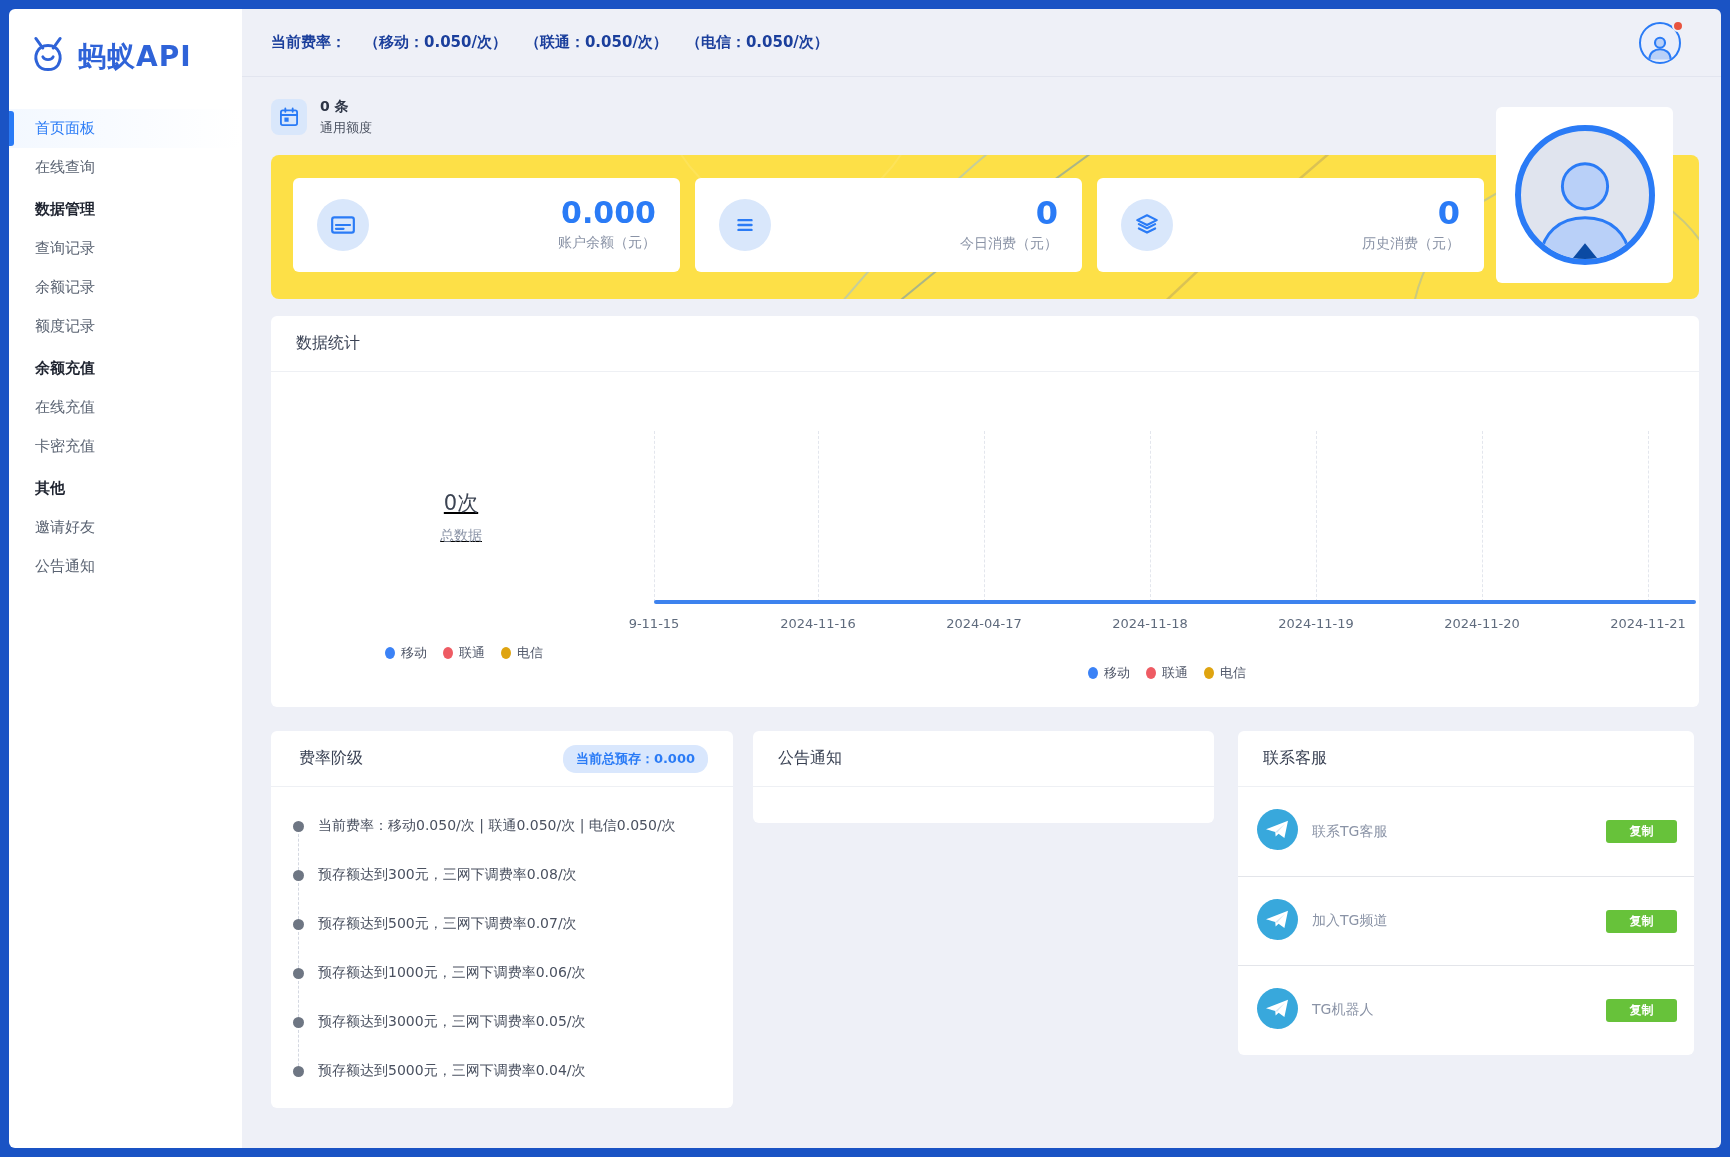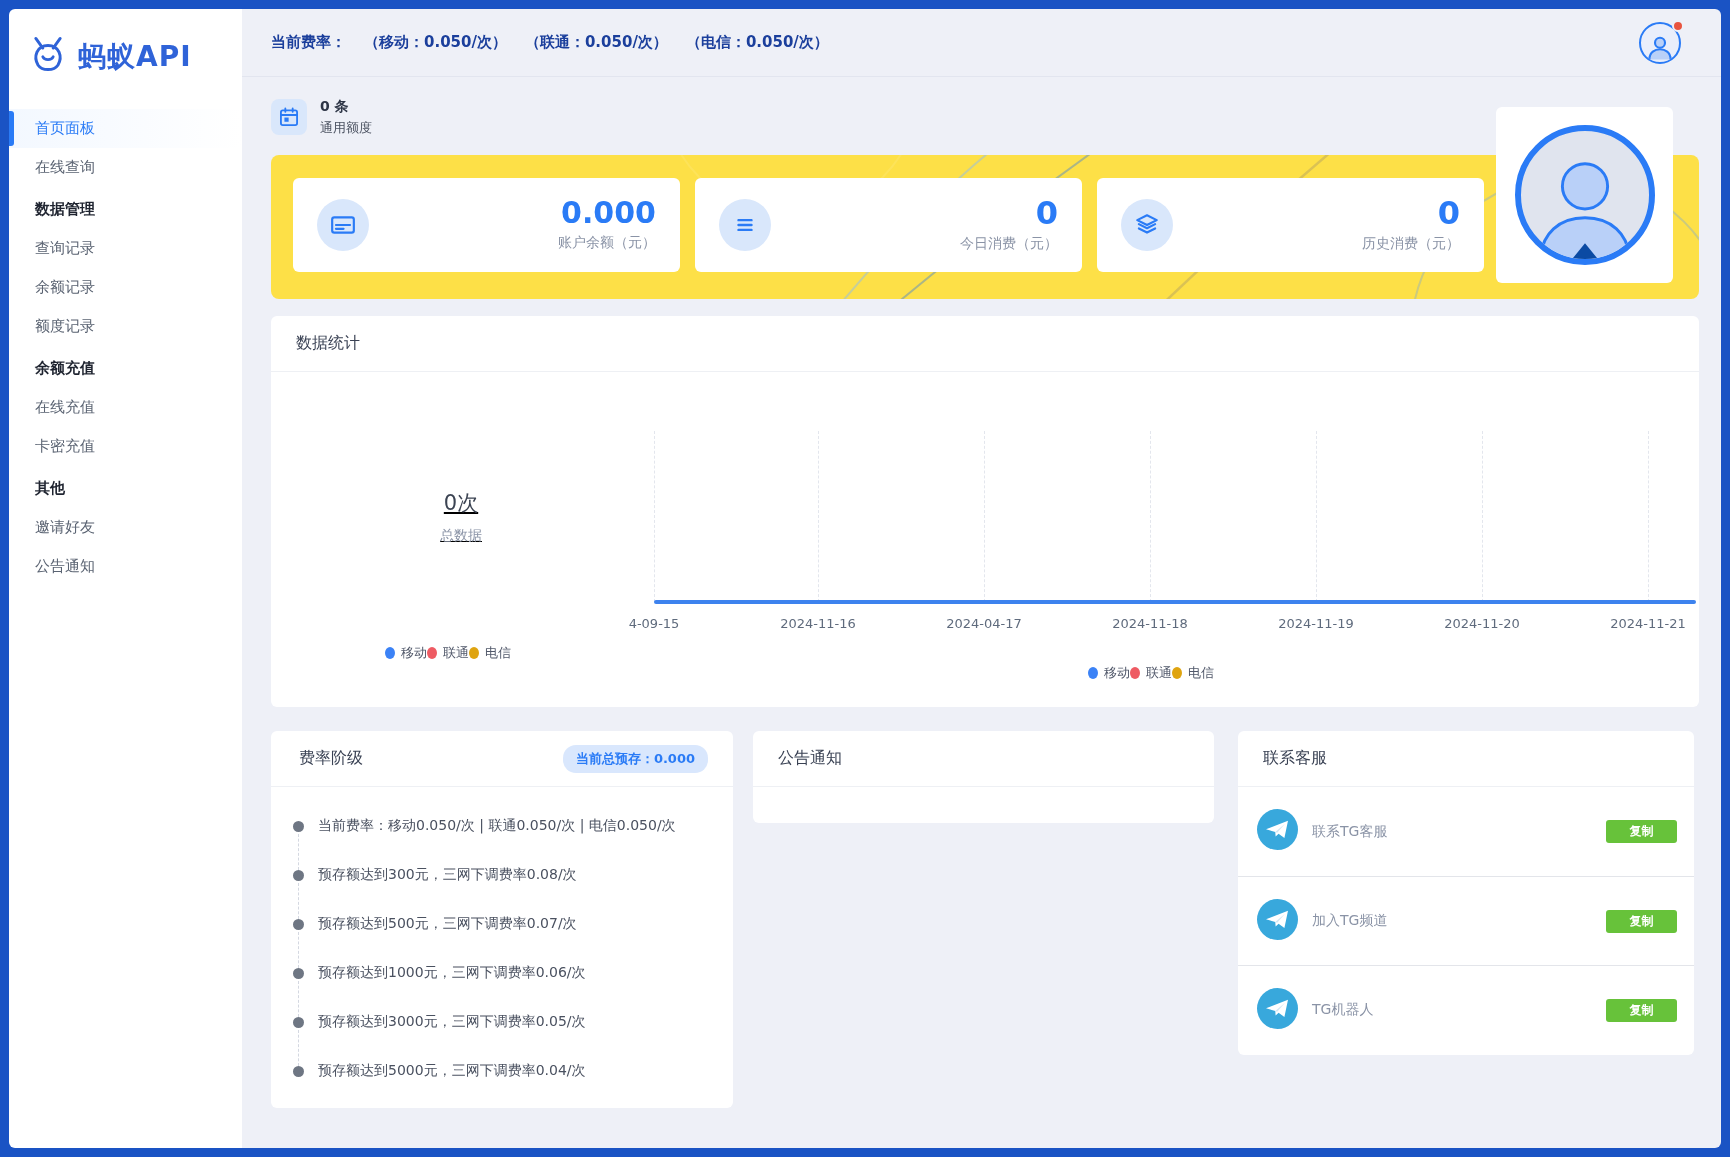--- a/index.html
+++ b/index.html
@@ -71,21 +71,21 @@
   .chart { position:relative; height:334px; }
   .gridline { position:absolute; top:59px; height:171px; width:0;
               border-left:1px dashed #e3e6ed; }
   .baseline { position:absolute; top:228px; left:383px; right:3px; height:4px;
               background:#3d82ee; border-radius:2px; }
   .chart-total { position:absolute; left:128px; top:117px; width:124px; text-align:center;text-decoration:underline; }
   .chart-total-value { font-size:21px; color:#3b4352; }
   .chart-total-label { font-size:14px; color:#8a93a6; margin-top:10px; }
   .x-label { position:absolute; top:244px; transform:translateX(-50%);
              font-size:13px; color:#5f6b7d; white-space:nowrap; }
-  .legend { position:absolute; display:flex; align-items:center; }
+  .legend { position:absolute; display:flex; gap:16px; align-items:center; }
   .legend-1 { left:114px; top:272px; }
   .legend-2 { left:817px; top:292px; }
   .legend-item { display:flex; align-items:center; gap:6px; font-size:13px; color:#51586a; }
   .ldot { width:10px; height:12px; border-radius:50%; }
   .ldot.blue { background:#3b82f6; } .ldot.red { background:#ee5b63; } .ldot.yellow { background:#dfa410; }
 
   
   .bottom { display:flex; margin-top:24px; align-items:flex-start; }
   .tiers-panel { width:462px; height:377px; }
   .tiers-head { justify-content:space-between;padding-left:28px; }
@@ -255,21 +255,21 @@
           <div class="gridline" style="left:1045px"></div>
           <div class="gridline" style="left:1211px"></div>
           <div class="gridline" style="left:1377px"></div>
           <div class="baseline"></div>
 
           <div class="chart-total">
             <div class="chart-total-value">0次</div>
             <div class="chart-total-label">总数据</div>
           </div>
 
-          <div class="x-label" style="left:383px">4-09-15</div>
+          <div class="x-label" style="left:383px">9-11-15</div>
           <div class="x-label" style="left:547px">2024-11-16</div>
           <div class="x-label" style="left:713px">2024-04-17</div>
           <div class="x-label" style="left:879px">2024-11-18</div>
           <div class="x-label" style="left:1045px">2024-11-19</div>
           <div class="x-label" style="left:1211px">2024-11-20</div>
           <div class="x-label" style="left:1377px">2024-11-21</div>
 
           <div class="legend legend-1">
             <span class="legend-item">
                 <span class="ldot blue"></span>

